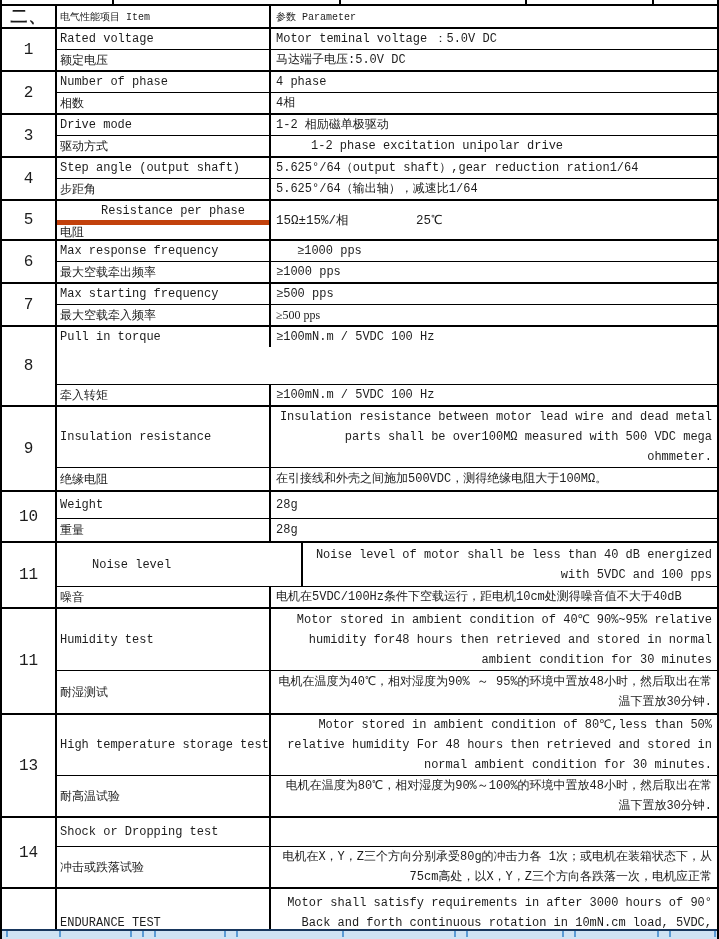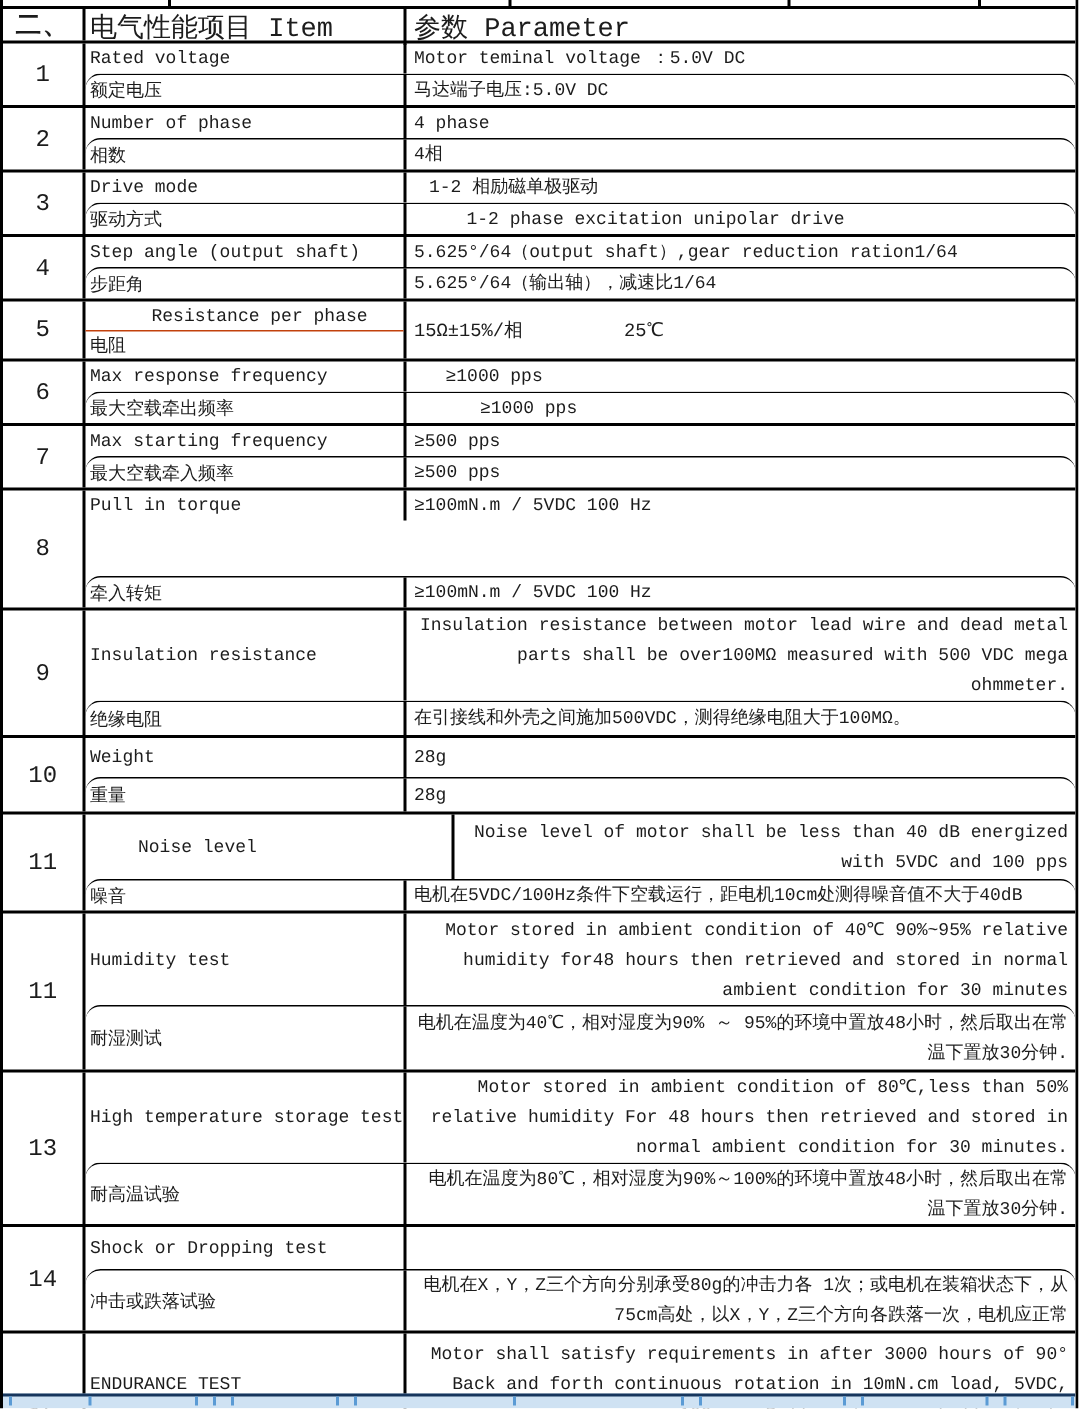--- a/index.html
+++ b/index.html
@@ -9,35 +9,35 @@
   
   #topstrip{position:relative;height:4px;background:#fff;}
   #topstrip .tick{position:absolute;top:0;width:2px;height:4px;background:#000;}
   
   .grp{display:flex;border-top:2px solid #000;box-sizing:border-box;align-items:stretch;}
   .numcell{width:55px;flex:0 0 55px;border-right:2px solid #000;display:flex;align-items:center;
            justify-content:center;font-size:16px;box-sizing:border-box;}
   .gbody{flex:1;display:flex;flex-direction:column;min-width:0;}
   .gbody.merged{flex-direction:row;}
   .sub{display:flex;min-width:0;box-sizing:border-box;}
-  .sub + .sub{border-top:1px solid #000;border-radius:10px;}
+  .sub + .sub{border-top:1px solid #000;}
   .itemcell{width:214px;flex:0 0 214px;border-right:2px solid #000;display:flex;align-items:center;
             padding:0 3px;font-size:12px;box-sizing:border-box;overflow:hidden;white-space:nowrap;}
   .paramcell{flex:1;display:flex;align-items:center;padding:0 5px;font-size:12px;
              box-sizing:border-box;min-width:0;overflow:hidden;}
   .paramcell .inner{line-height:20px;white-space:pre-wrap;word-break:break-word;text-align:right;}
   .itemcol{width:214px;flex:0 0 214px;border-right:2px solid #000;display:flex;flex-direction:column;
            box-sizing:border-box;}
   .itemcol .icell{display:flex;align-items:center;padding:0 3px;font-size:12px;box-sizing:border-box;
                   overflow:hidden;white-space:nowrap;}
-  .itemcol .icell + .icell{border-top:1px solid #c2410c;}
+  .itemcol .icell + .icell{border-top:5px solid #c2410c;}
   .mparam{flex:1;display:flex;align-items:center;padding:0 5px;font-size:12.5px;box-sizing:border-box;
           min-width:0;overflow:hidden;}
   .pre{white-space:pre;}
-  #hdr .itemcell,#hdr .paramcell{font-size:18px;}
+  #hdr .itemcell,#hdr .paramcell{font-size:10px;}
   #hdr .numcell{font-weight:bold;font-size:17px;letter-spacing:1px;}
   #hdr{border-top:2px solid #000;}
   
   #bluestrip{position:absolute;left:0;right:0;bottom:0;height:8px;z-index:3;
              border-top:2px solid #17365d;background:#cfe2f3;}
   #bluestrip .btick{position:absolute;top:0;width:2px;height:6px;background:#5b9bd5;}
 </style>
 </head>
 <body>
 
@@ -90,21 +90,21 @@
             <div class="itemcell">相数</div>
             <div class="paramcell">
               <span class="inner">4相</span>
             </div>
           </div>
         </div>
       </div>
       <div class="grp">
         <div class="numcell">3</div>
         <div class="gbody">
-          <div class="sub" style="min-height: 19px; gap: 10px;">
+          <div class="sub" style="min-height: 19px;">
             <div class="itemcell">Drive mode</div>
             <div class="paramcell">
               <span class="inner">1-2 相励磁单极驱动</span>
             </div>
           </div>
           <div class="sub" style="min-height: 19px; gap: 35px;">
             <div class="itemcell">驱动方式</div>
             <div class="paramcell">
               <span class="inner">1-2 phase excitation unipolar drive</span>
             </div>
@@ -140,38 +140,38 @@
       </div>
       <div class="grp">
         <div class="numcell">6</div>
         <div class="gbody">
           <div class="sub" style="min-height: 19px; gap: 21px;">
             <div class="itemcell">Max response frequency</div>
             <div class="paramcell">
               <span class="inner">≥1000 pps</span>
             </div>
           </div>
-          <div class="sub" style="min-height: 19px; gap: 44px;">
+          <div class="sub" style="min-height: 19px;">
             <div class="itemcell">最大空载牵出频率</div>
             <div class="paramcell">
               <span class="inner">≥1000 pps</span>
             </div>
           </div>
         </div>
       </div>
       <div class="grp">
         <div class="numcell">7</div>
         <div class="gbody">
           <div class="sub" style="min-height: 19px;">
             <div class="itemcell">Max starting frequency</div>
             <div class="paramcell">
               <span class="inner">≥500 pps</span>
             </div>
           </div>
-          <div class="sub" style="min-height: 19px;">
+          <div class="sub" style="min-height: 19px; font-family: Liberation Serif, serif;">
             <div class="itemcell">最大空载牵入频率</div>
             <div class="paramcell">
               <span class="inner">≥500 pps</span>
             </div>
           </div>
         </div>
       </div>
       <div class="grp">
         <div class="numcell">8</div>
         <div class="gbody">

